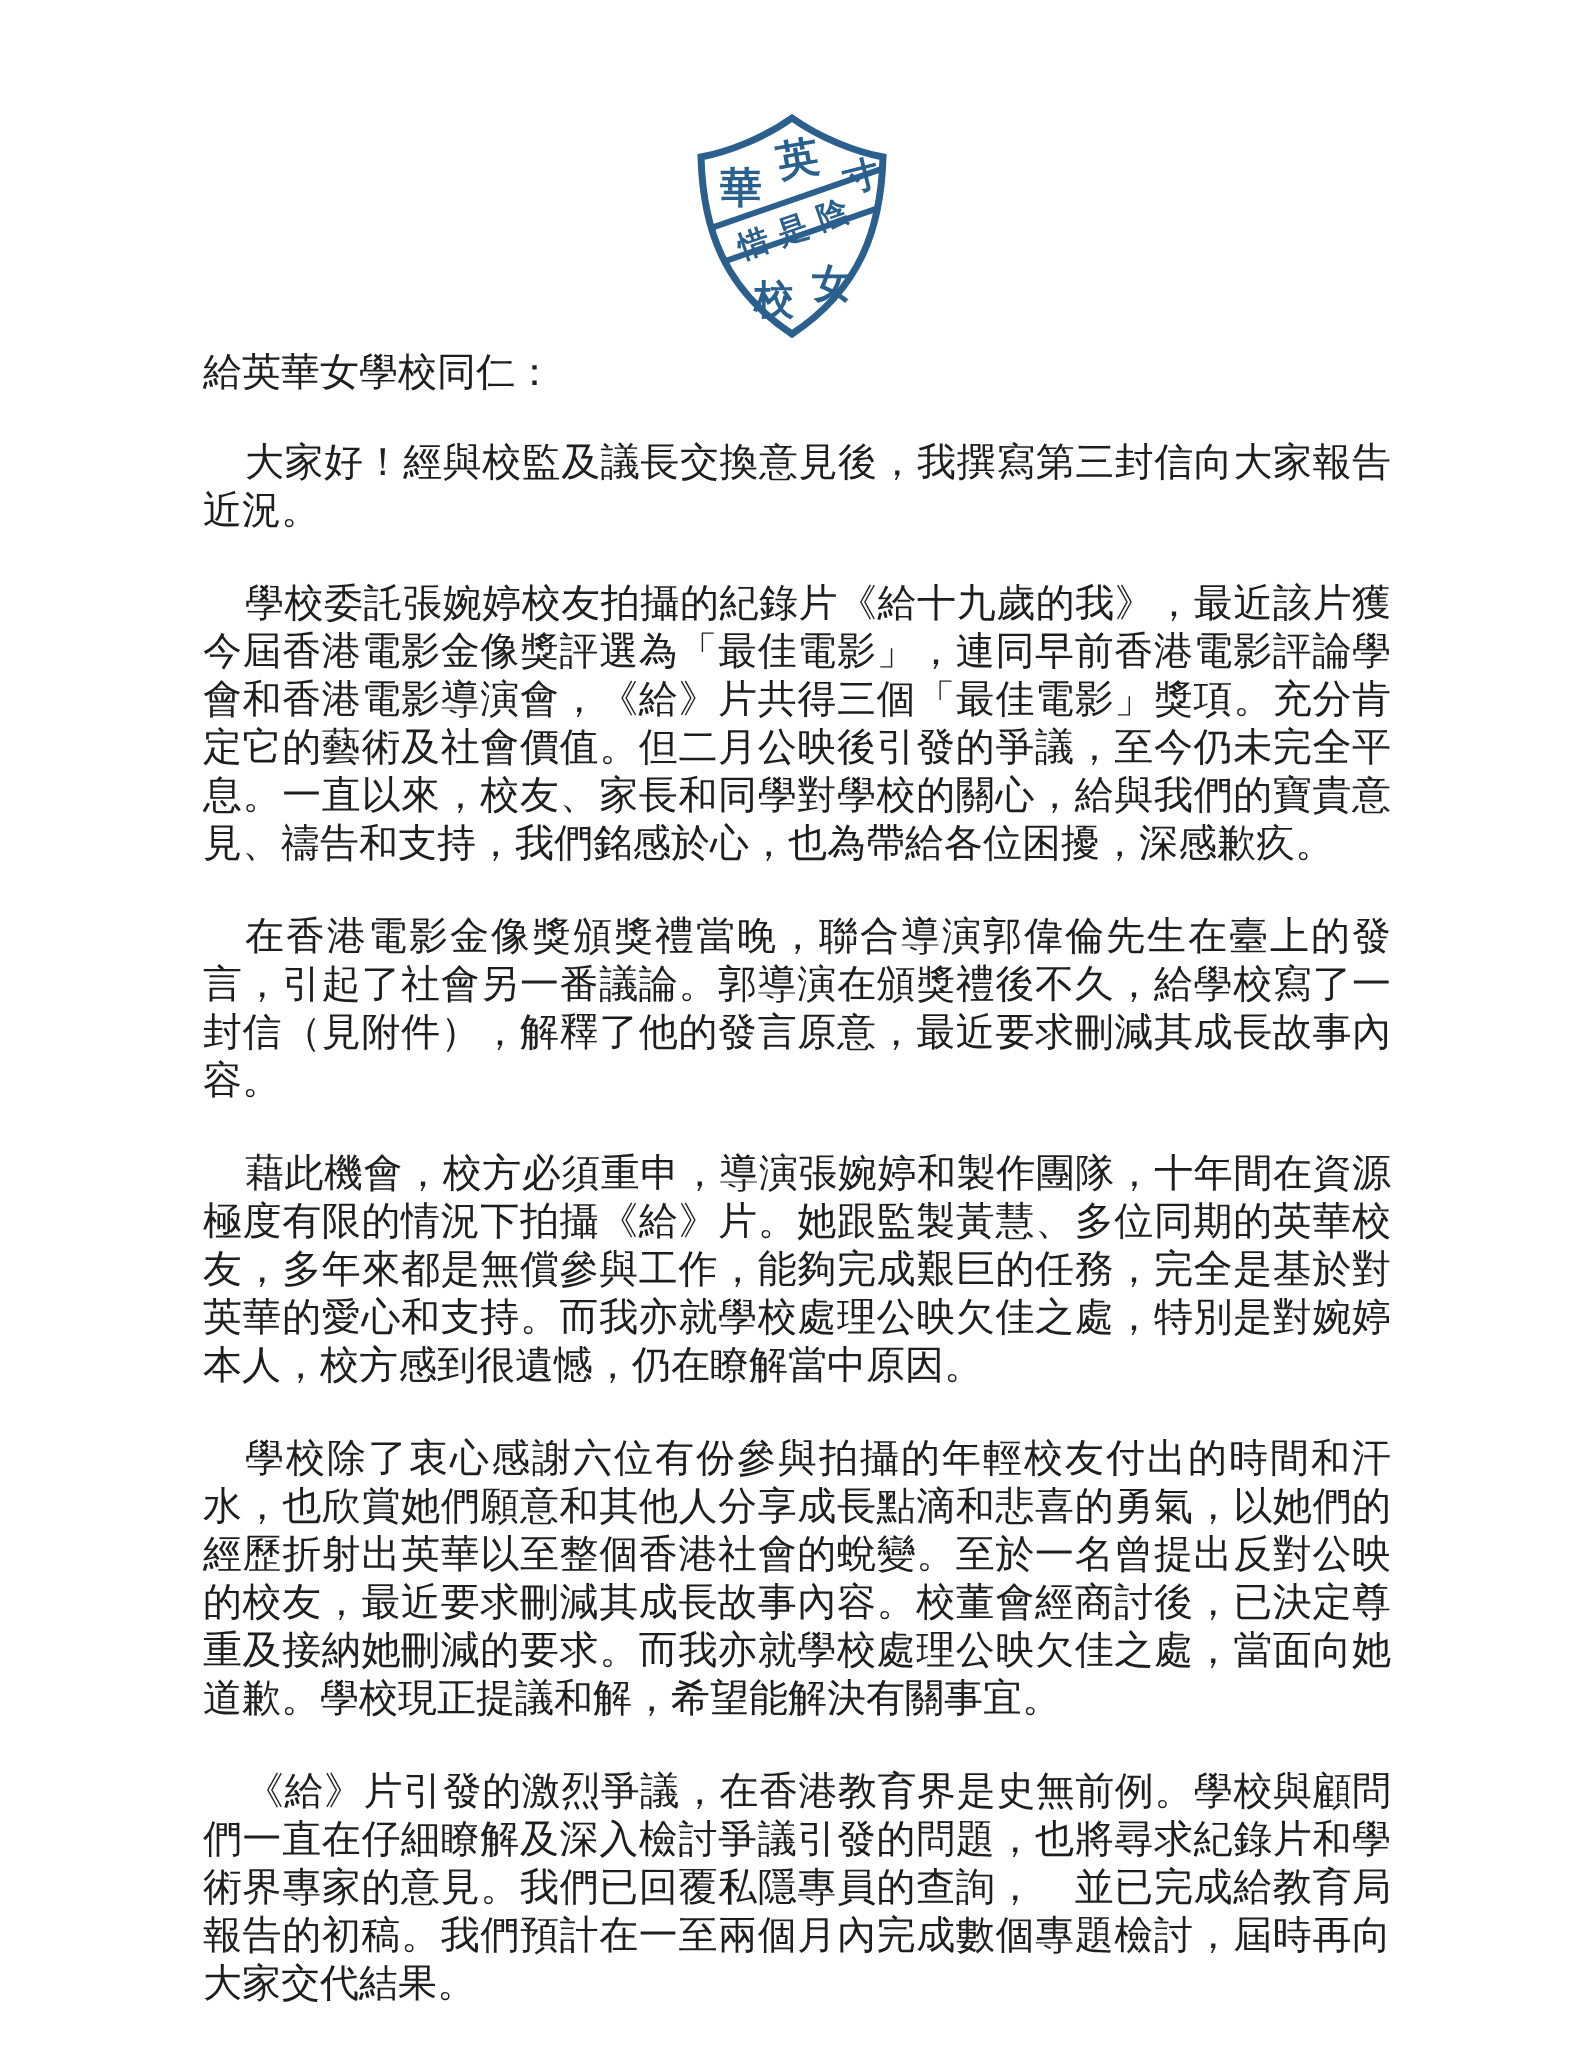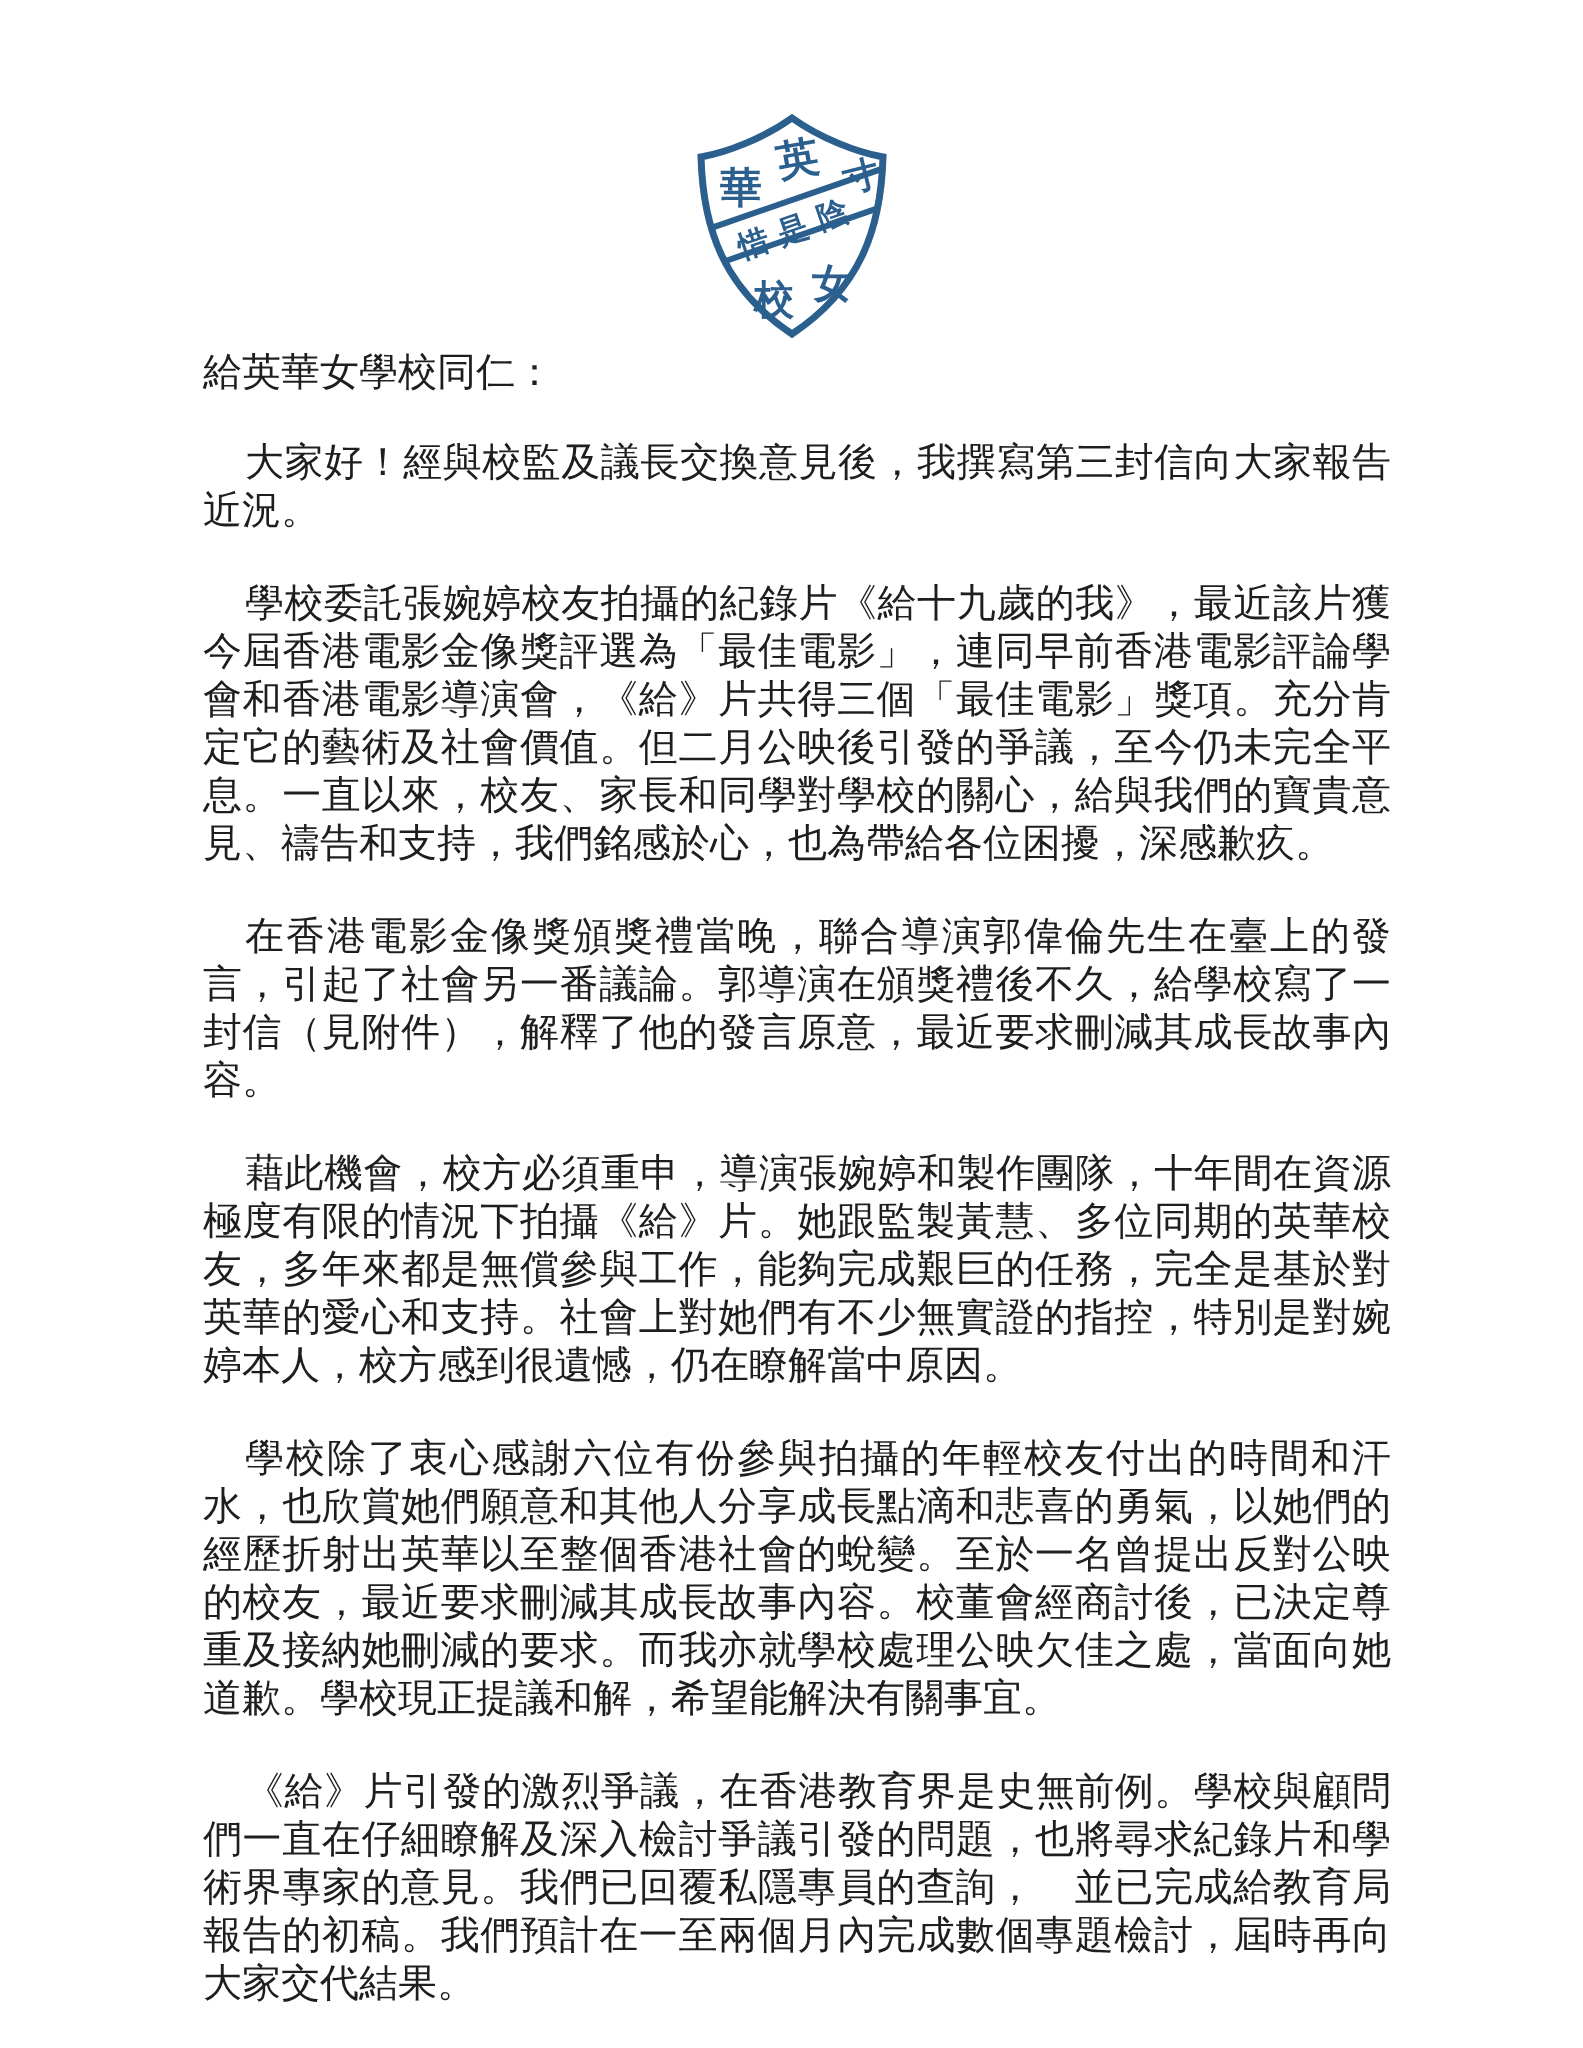--- a/index.html
+++ b/index.html
@@ -69,21 +69,21 @@
       <text x="141" y="187" font-size="40">女</text>
     </g>
   </svg>
 
   <div class="content">
     <div class="salutation">給英華女學校同仁：</div>
 
     <p class="body-para">大家好！經與校監及議長交換意見後，我撰寫第三封信向大家報告近況。</p>
     <p class="body-para">學校委託張婉婷校友拍攝的紀錄片《給十九歲的我》，最近該片獲今屆香港電影金像獎評選為「最佳電影」，連同早前香港電影評論學會和香港電影導演會，《給》片共得三個「最佳電影」獎項。充分肯定它的藝術及社會價值。但二月公映後引發的爭議，至今仍未完全平息。一直以來，校友、家長和同學對學校的關心，給與我們的寶貴意見、禱告和支持，我們銘感於心，也為帶給各位困擾，深感歉疚。</p>
     <p class="body-para">在香港電影金像獎頒獎禮當晚，聯合導演郭偉倫先生在臺上的發言，引起了社會另一番議論。郭導演在頒獎禮後不久，給學校寫了一封信（見附件），解釋了他的發言原意，最近要求刪減其成長故事內容。</p>
-    <p class="body-para">藉此機會，校方必須重申，導演張婉婷和製作團隊，十年間在資源極度有限的情況下拍攝《給》片。她跟監製黃慧、多位同期的英華校友，多年來都是無償參與工作，能夠完成艱巨的任務，完全是基於對英華的愛心和支持。社會上對她們有不少無實證的指控，特別是對婉婷本人，校方感到很遺憾，仍在瞭解當中原因。</p>
+    <p class="body-para">藉此機會，校方必須重申，導演張婉婷和製作團隊，十年間在資源極度有限的情況下拍攝《給》片。她跟監製黃慧、多位同期的英華校友，多年來都是無償參與工作，能夠完成艱巨的任務，完全是基於對英華的愛心和支持。而我亦就學校處理公映欠佳之處，特別是對婉婷本人，校方感到很遺憾，仍在瞭解當中原因。</p>
     <p class="body-para">學校除了衷心感謝六位有份參與拍攝的年輕校友付出的時間和汗水，也欣賞她們願意和其他人分享成長點滴和悲喜的勇氣，以她們的經歷折射出英華以至整個香港社會的蛻變。至於一名曾提出反對公映的校友，最近要求刪減其成長故事內容。校董會經商討後，已決定尊重及接納她刪減的要求。而我亦就學校處理公映欠佳之處，當面向她道歉。學校現正提議和解，希望能解決有關事宜。</p>
     <p class="body-para">《給》片引發的激烈爭議，在香港教育界是史無前例。學校與顧問們一直在仔細瞭解及深入檢討爭議引發的問題，也將尋求紀錄片和學術界專家的意見。我們已回覆私隱專員的查詢，　並已完成給教育局報告的初稿。我們預計在一至兩個月內完成數個專題檢討，屆時再向大家交代結果。</p>
 
     <div class="closing">
       <div class="signature">關翰章校長謹啟</div>
       <div class="date-line">2023 年 4 月 30 日</div>
     </div>
   </div>
 
 </div>

